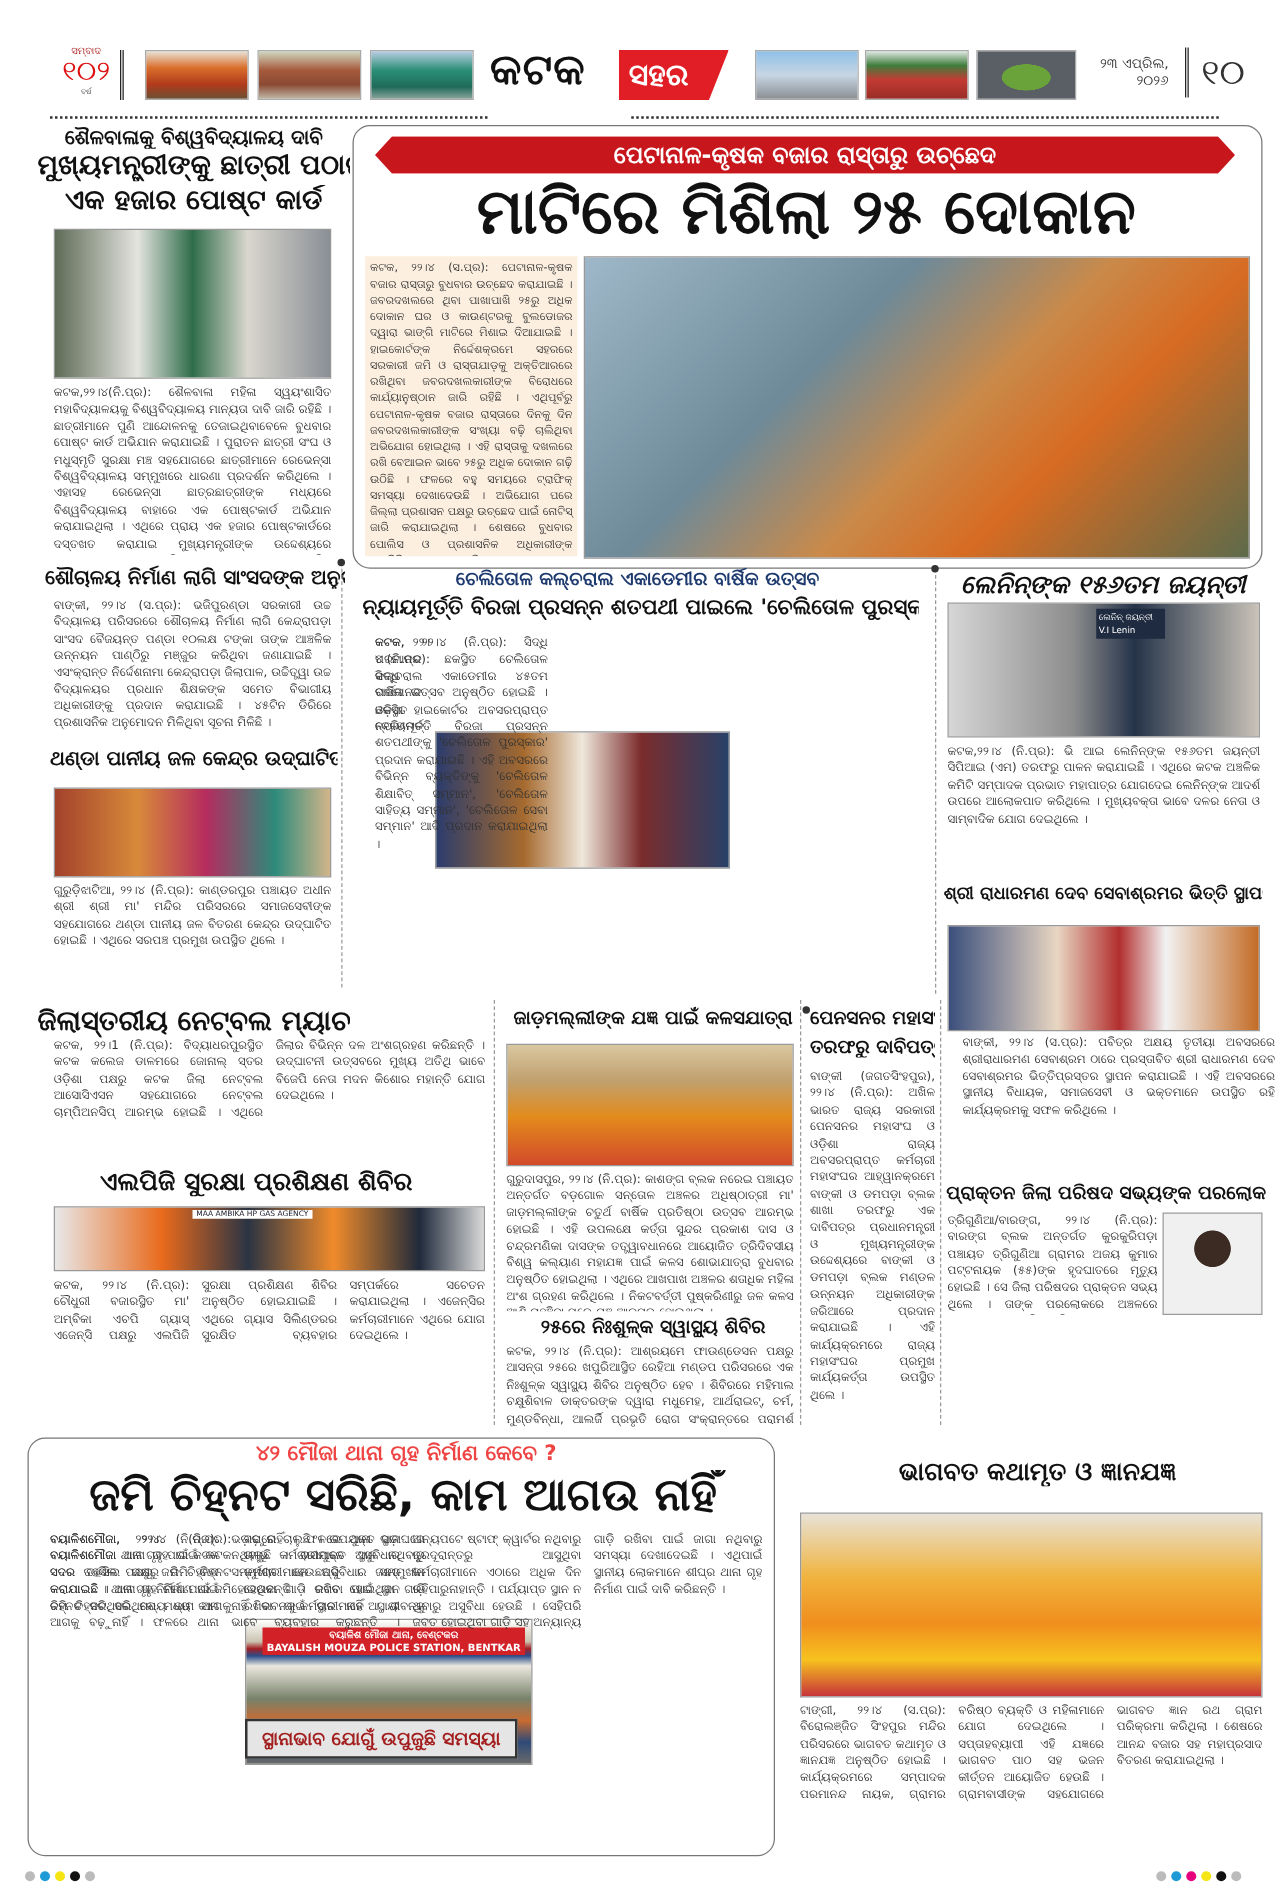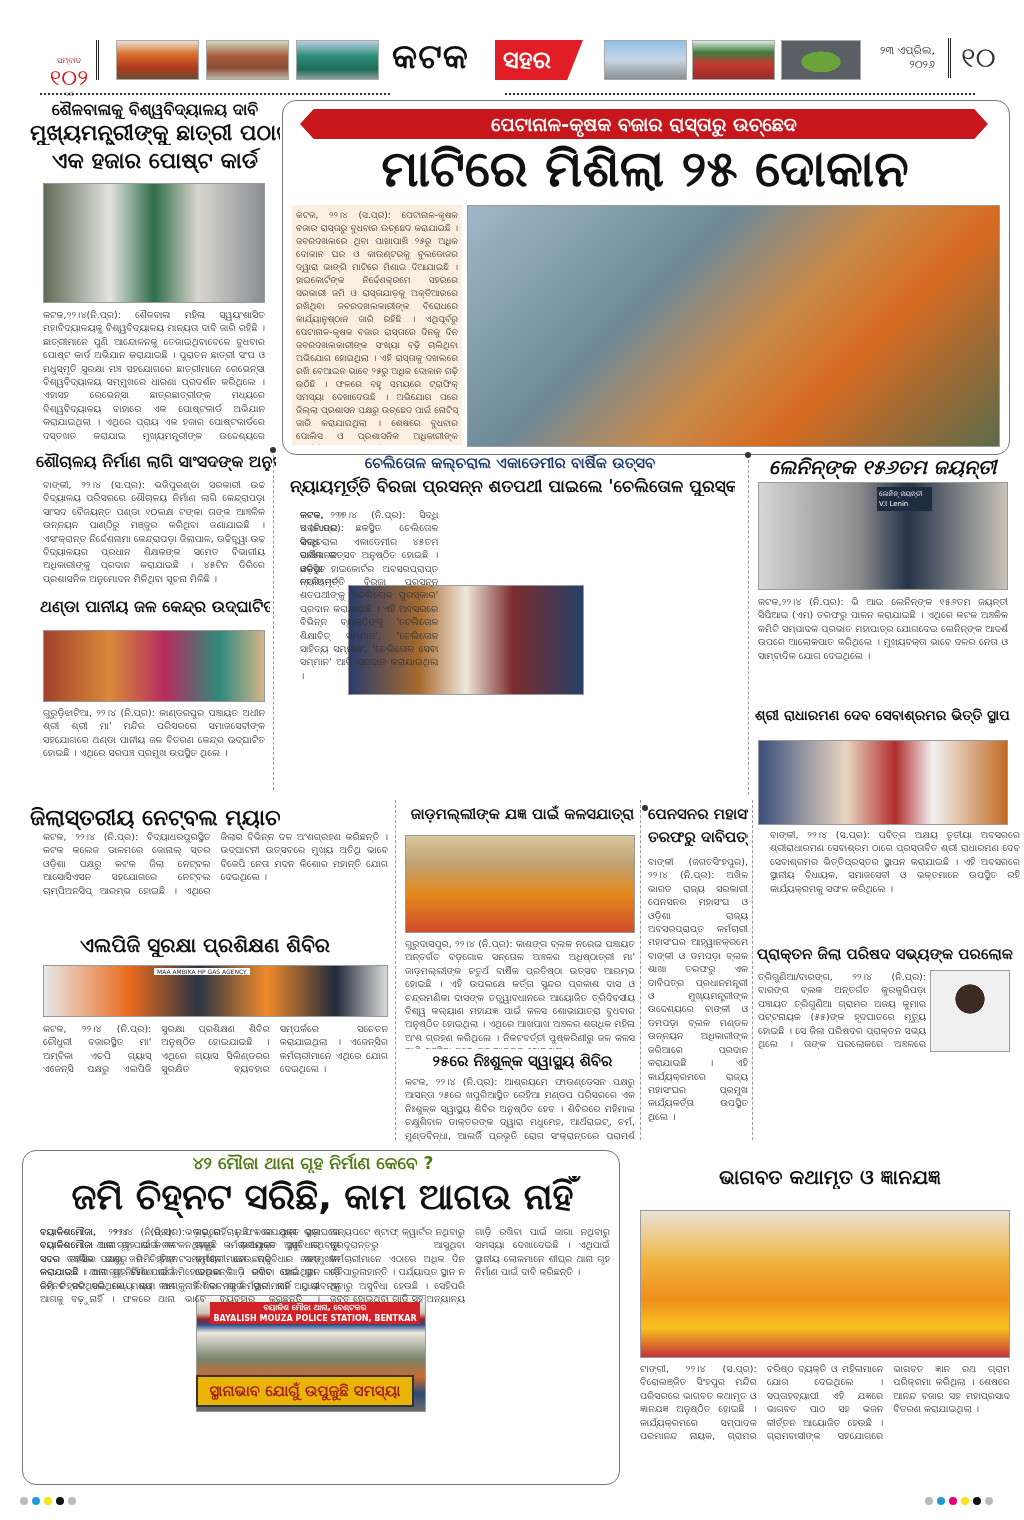--- a/index.html
+++ b/index.html
@@ -11,21 +11,21 @@
   .cols3 { column-count: 3; column-gap: 10px; }
   .cols4 { column-count: 4; column-gap: 10px; }
   .hl { position: absolute; text-align: center; font-weight: bold; color: #111; white-space: nowrap; overflow: hidden; }
   .vsep { position: absolute; width: 0; border-left: 1px dashed #999; }
   .dot { position: absolute; width: 6px; height: 6px; border-radius: 50%; background: #333; }
 
   
   .mast-img { position: absolute; top: 40px; height: 40px; border: 1px solid #aaa; }
   .mast-logo { position: absolute; left: 40px; top: 36px; width: 58px; height: 48px; text-align: center; }
   .mast-logo .num { font-size: 22px; color: #d11; font-weight: normal; line-height: 24px; }
-  .mast-logo .top { font-size: 8px; color: #a22; margin-top: 20px; }
+  .mast-logo .top { font-size: 8px; color: #a22; }
   .mast-logo .bottom { font-size: 6px; color: #555; }
   .mast-title { position: absolute; left: 392px; top: 36px; font-size: 34px; font-weight: bold; color: #111; letter-spacing: 1px; }
   .mast-badge { position: absolute; left: 495px; top: 40px; width: 88px; height: 40px; background: #e11d25; color: #fff; font-size: 24px; font-weight: bold; line-height: 40px; padding-left: 8px; clip-path: polygon(0 0, 100% 0, 82% 100%, 0 100%); }
   .mast-date { position: absolute; left: 880px; top: 44px; font-size: 11px; color: #333; text-align: right; line-height: 14px; }
   .mast-page { position: absolute; left: 948px; top: 38px; font-size: 28px; color: #333; border-left: 3px double #222; padding-left: 10px; height: 40px; line-height: 40px; }
   .dotline { position: absolute; top: 93px; border-top: 2px dotted #333; }
 
   
   .lead-box { position: absolute; left: 282px; top: 100px; width: 728px; height: 355px; border: 1px solid #777; border-radius: 14px; }
   .lead-banner { position: absolute; left: 300px; top: 109px; width: 688px; height: 30px; background: #c8161d; color: #fff; font-size: 19px; font-weight: bold; text-align: center; line-height: 30px; clip-path: polygon(2% 0, 98% 0, 100% 50%, 98% 100%, 2% 100%, 0 50%); }
@@ -37,21 +37,21 @@
   .ph-cermony { background: linear-gradient(90deg, #2b3c6d, #a66a2e 30%, #efe7dc 50%, #7b2c2c 70%, #274168); }
   .ph-lenin { background: linear-gradient(90deg, #d6d6d6, #8d8d8d 40%, #253349 60%, #c9c3b8); }
   .ph-water { background: linear-gradient(90deg, #a3412c, #d88a3a 30%, #b52c5e 55%, #2d8b7b 80%, #d3b58a); }
   .ph-ashram { background: linear-gradient(90deg, #3b4f7c, #e8d6c2 35%, #b22e2e 55%, #f2f2f2 70%, #c36b25); }
   .ph-kalasa { background: linear-gradient(180deg, #d9c7a0 0%, #c0a06e 30%, #e38b1c 60%, #d24a2a 100%); }
   .ph-lpg { background: linear-gradient(90deg, #e8e8e8, #e96a1c 25%, #2b3443 45%, #f08b2b 65%, #1f2a3b 85%, #d9d9d9); }
   .ph-portrait { background: radial-gradient(circle at 50% 35%, #3b2b22 0 22%, #f0f0f0 23% 100%); }
   .ph-police { background: linear-gradient(180deg, #fff 0%, #c9c3b0 15%, #a31e24 20%, #2b4e8a 25%, #ece8df 32%, #77816a 55%, #c96b30 70%, #2e4a77 85%, #6a6a6a 100%); }
   .ph-bhagabat { background: linear-gradient(180deg, #e8e2d6 0%, #f0b33d 35%, #f08e1e 60%, #f7c21e 80%, #c6333a 100%); }
 
-  .yellow-caption { position: absolute; left: 196px; top: 1375px; width: 218px; height: 32px; background: #eab308; border: 2px solid #333; font-size: 15px; font-weight: bold; color: #a31e1e; text-align: center; line-height: 28px; }
+  .yellow-caption { position: absolute; left: 196px; top: 1375px; width: 218px; height: 32px; background: #e5e5e5; border: 2px solid #333; font-size: 15px; font-weight: bold; color: #a31e1e; text-align: center; line-height: 28px; }
   .police-banner { position: absolute; left: 210px; top: 1302px; width: 210px; height: 22px; background: #d32128; color: #fff; font-size: 8px; text-align: center; line-height: 11px; font-weight: bold; }
 
   .bottom-box { position: absolute; left: 22px; top: 1150px; width: 598px; height: 335px; border: 1px solid #777; border-radius: 14px; }
   .reg-marks { position: absolute; top: 1497px; height: 8px; display: flex; gap: 4px; }
   .reg-marks span { width: 8px; height: 8px; border-radius: 50%; display: inline-block; }
 </style>
 </head>
 <body>
 
 <div>
@@ -87,21 +87,21 @@
 <div class="hl" style="left:36px;top:452px;width:240px;font-size:16px;">ଶୌଚାଳୟ ନିର୍ମାଣ ଲାଗି ସାଂସଦଙ୍କ ଅନୁଦାନ</div>
 <div class="body-text" style="left:43px;top:478px;width:222px;height:116px;">ବାଙ୍କୀ, ୨୨।୪ (ସ.ପ୍ର): ଭଜିପୁରଣ୍ଡା ସରକାରୀ ଉଚ୍ଚ ବିଦ୍ୟାଳୟ ପରିସରରେ ଶୌଚାଳୟ ନିର୍ମାଣ ଲାଗି କେନ୍ଦ୍ରାପଡ଼ା ସାଂସଦ ବୈଜୟନ୍ତ ପଣ୍ଡା ୧୦ଲକ୍ଷ ଟଙ୍କା ତାଙ୍କ ଆଞ୍ଚଳିକ ଉନ୍ନୟନ ପାଣ୍ଠିରୁ ମଞ୍ଜୁର କରିଥିବା ଜଣାଯାଇଛି । ଏସଂକ୍ରାନ୍ତ ନିର୍ଦ୍ଦେଶନାମା କେନ୍ଦ୍ରାପଡ଼ା ଜିଲାପାଳ, ଉଚ୍ଚିତ୍ତ୍ୱା ଉଚ୍ଚ ବିଦ୍ୟାଳୟର ପ୍ରଧାନ ଶିକ୍ଷକଙ୍କ ସମେତ ବିଭାଗୀୟ ଅଧିକାରୀଙ୍କୁ ପ୍ରଦାନ କରାଯାଇଛି । ୪୫ଟିନ ଡିରିରେ ପ୍ରଶାସନିକ ଅନୁମୋଦନ ମିଳିଥିବା ସୂଚନା ମିଳିଛି ।</div>
 <div class="vsep" style="left:273px;top:450px;height:340px;"></div>
 <div class="dot" style="left:270px;top:447px;"></div>
 
 <div class="hl" style="left:40px;top:597px;width:230px;font-size:16px;">ଥଣ୍ଡା ପାନୀୟ ଜଳ କେନ୍ଦ୍ର ଉଦ୍‌ଘାଟିତ</div>
 <div class="photo ph-water" style="left:43px;top:630px;width:222px;height:72px;"></div>
 <div class="body-text" style="left:43px;top:706px;width:222px;height:84px;">ଗୁରୁଡ଼ିଝାଟିଆ, ୨୨।୪ (ନି.ପ୍ର): କାଣ୍ଡରପୁର ପଞ୍ଚାୟତ ଅଧୀନ ଶ୍ରୀ ଶ୍ରୀ ମା' ମନ୍ଦିର ପରିସରରେ ସମାଜସେବୀଙ୍କ ସହଯୋଗରେ ଥଣ୍ଡା ପାନୀୟ ଜଳ ବିତରଣ କେନ୍ଦ୍ର ଉଦ୍‌ଘାଟିତ ହୋଇଛି । ଏଥିରେ ସରପଞ୍ଚ ପ୍ରମୁଖ ଉପସ୍ଥିତ ଥିଲେ ।</div>
 
 <div class="hl" style="left:30px;top:805px;width:250px;font-size:22px;">ଜିଲାସ୍ତରୀୟ ନେଟ୍‌ବଲ ମ୍ୟାଚ</div>
-<div class="body-text cols2" style="left:43px;top:830px;width:345px;height:96px;">କଟକ, ୨୨।୪ (ନି.ପ୍ର): ବିଦ୍ୟାଧରପୁରସ୍ଥିତ କଟକ କଲେଜ ଡାଳମରେ ଜୋନାଲ୍ ସ୍ତର ଓଡ଼ିଶା ପକ୍ଷରୁ କଟକ ଜିଲା ନେଟ୍‌ବଲ ଆସୋସିଏସନ ସହଯୋଗରେ ନେଟ୍‌ବଲ ଚାମ୍ପିଅନସିପ୍ ଆରମ୍ଭ ହୋଇଛି । ଏଥିରେ ଜିଲାର ବିଭିନ୍ନ ଦଳ ଅଂଶଗ୍ରହଣ କରିଛନ୍ତି । ଉଦ୍‌ଘାଟନୀ ଉତ୍ସବରେ ମୁଖ୍ୟ ଅତିଥି ଭାବେ ବିଜେପି ନେତା ମଦନ କିଶୋର ମହାନ୍ତି ଯୋଗ ଦେଇଥିଲେ ।</div>
+<div class="body-text cols2" style="left:43px;top:830px;width:345px;height:96px;">କଟକ, ୨୨।1 (ନି.ପ୍ର): ବିଦ୍ୟାଧରପୁରସ୍ଥିତ କଟକ କଲେଜ ଡାଳମରେ ଜୋନାଲ୍ ସ୍ତର ଓଡ଼ିଶା ପକ୍ଷରୁ କଟକ ଜିଲା ନେଟ୍‌ବଲ ଆସୋସିଏସନ ସହଯୋଗରେ ନେଟ୍‌ବଲ ଚାମ୍ପିଅନସିପ୍ ଆରମ୍ଭ ହୋଇଛି । ଏଥିରେ ଜିଲାର ବିଭିନ୍ନ ଦଳ ଅଂଶଗ୍ରହଣ କରିଛନ୍ତି । ଉଦ୍‌ଘାଟନୀ ଉତ୍ସବରେ ମୁଖ୍ୟ ଅତିଥି ଭାବେ ବିଜେପି ନେତା ମଦନ କିଶୋର ମହାନ୍ତି ଯୋଗ ଦେଇଥିଲେ ।</div>
 
 <div class="hl" style="left:40px;top:933px;width:330px;font-size:20px;">ଏଲପିଜି ସୁରକ୍ଷା ପ୍ରଶିକ୍ଷଣ ଶିବିର</div>
 <div class="photo ph-lpg" style="left:43px;top:965px;width:345px;height:52px;">
   <div style="position:absolute;left:110px;top:2px;font-size:6px;color:#223;background:#fff;padding:0 3px;">MAA AMBIKA HP GAS AGENCY</div>
 </div>
 <div class="body-text cols3" style="left:43px;top:1022px;width:345px;height:118px;">କଟକ, ୨୨।୪ (ନି.ପ୍ର): ଚୌଧୁରୀ ବଜାରସ୍ଥିତ ମା' ଅମ୍ବିକା ଏଚପି ଗ୍ୟାସ୍ ଏଜେନ୍ସି ପକ୍ଷରୁ ଏଲପିଜି ସୁରକ୍ଷା ପ୍ରଶିକ୍ଷଣ ଶିବିର ଅନୁଷ୍ଠିତ ହୋଇଯାଇଛି । ଏଥିରେ ଗ୍ୟାସ ସିଲିଣ୍ଡରର ସୁରକ୍ଷିତ ବ୍ୟବହାର ସମ୍ପର୍କରେ ସଚେତନ କରାଯାଇଥିଲା । ଏଜେନ୍ସିର କର୍ମଚାରୀମାନେ ଏଥିରେ ଯୋଗ ଦେଇଥିଲେ ।</div>
 <div class="vsep" style="left:395px;top:800px;height:340px;"></div>
 
 <div class="lead-box"></div>
 <div class="lead-banner">ପେଟାନାଳ-କୃଷକ ବଜାର ରାସ୍ତାରୁ ଉଚ୍ଛେଦ</div>
@@ -142,21 +142,21 @@
 <div class="hl" style="left:648px;top:828px;width:100px;font-size:15px;">ତରଫରୁ ଦାବିପତ୍ର</div>
 <div class="body-text" style="left:648px;top:855px;width:100px;height:290px;">ବାଙ୍କୀ (ଜଗତସିଂହପୁର), ୨୨।୪ (ନି.ପ୍ର): ଅଖିଳ ଭାରତ ରାଜ୍ୟ ସରକାରୀ ପେନସନର ମହାସଂଘ ଓ ଓଡ଼ିଶା ରାଜ୍ୟ ଅବସରପ୍ରାପ୍ତ କର୍ମଚାରୀ ମହାସଂଘର ଆହ୍ୱାନକ୍ରମେ ବାଙ୍କୀ ଓ ଡମପଡ଼ା ବ୍ଲକ ଶାଖା ତରଫରୁ ଏକ ଦାବିପତ୍ର ପ୍ରଧାନମନ୍ତ୍ରୀ ଓ ମୁଖ୍ୟମନ୍ତ୍ରୀଙ୍କ ଉଦ୍ଦେଶ୍ୟରେ ବାଙ୍କୀ ଓ ଡମପଡ଼ା ବ୍ଲକ ମଣ୍ଡଳ ଉନ୍ନୟନ ଅଧିକାରୀଙ୍କ ଜରିଆରେ ପ୍ରଦାନ କରାଯାଇଛି । ଏହି କାର୍ଯ୍ୟକ୍ରମରେ ରାଜ୍ୟ ମହାସଂଘର ପ୍ରମୁଖ କାର୍ଯ୍ୟକର୍ତ୍ତା ଉପସ୍ଥିତ ଥିଲେ ।</div>
 <div class="vsep" style="left:752px;top:800px;height:340px;"></div>
 
 <div class="hl" style="left:755px;top:945px;width:260px;font-size:15px;">ପ୍ରାକ୍ତନ ଜିଲା ପରିଷଦ ସଭ୍ୟଙ୍କ ପରଲୋକ</div>
 <div class="photo ph-portrait" style="left:930px;top:970px;width:80px;height:82px;"></div>
 <div class="body-text" style="left:758px;top:970px;width:168px;height:82px;">ତ୍ରିଗୁଣିଆ/ବାରଙ୍ଗ, ୨୨।୪ (ନି.ପ୍ର): ବାରଙ୍ଗ ବ୍ଲକ ଅନ୍ତର୍ଗତ କୁରକୁରିପଡ଼ା ପଞ୍ଚାୟତ ତ୍ରିଗୁଣିଆ ଗ୍ରାମର ଅଜୟ କୁମାର ପଟ୍ଟନାୟକ (୫୫)ଙ୍କ ହୃଦଘାତରେ ମୃତ୍ୟୁ ହୋଇଛି । ସେ ଜିଲା ପରିଷଦର ପ୍ରାକ୍ତନ ସଭ୍ୟ ଥିଲେ । ତାଙ୍କ ପରଲୋକରେ ଅଞ୍ଚଳରେ ଶୋକର ଛାୟା ଖେଳିଯାଇଛି ।</div>
 <div class="body-text" style="left:758px;top:1055px;width:252px;height:90px;"></div>
 
 <div class="bottom-box"></div>
-<div class="hl" style="left:28px;top:1153px;width:570px;font-size:17px;color:#4d7c0f;">୪୨ ମୌଜା ଥାନା ଗୃହ ନିର୍ମାଣ କେବେ ?</div>
+<div class="hl" style="left:40px;top:1153px;width:570px;font-size:17px;color:#ef4444;">୪୨ ମୌଜା ଥାନା ଗୃହ ନିର୍ମାଣ କେବେ ?</div>
 <div class="hl" style="left:30px;top:1176px;width:585px;font-size:36px;">ଜମି ଚିହ୍ନଟ ସରିଛି, କାମ ଆଗଉ ନାହିଁ</div>
 <div class="body-text cols2" style="left:40px;top:1225px;width:300px;height:70px;">ବୟାଳିଶମୌଜା, ୨୨।୪ (ନି.ପ୍ର): ବୟାଳିଶମୌଜା ଥାନା ଗୃହ ପାଇଁ କଟକ ସଦର ତହସିଲ ପକ୍ଷରୁ ଜମି ଚିହ୍ନଟ କରାଯାଇଛି । ଥାନା ଗୃହ ନିର୍ମାଣ ପାଇଁ ଜମି ଚିହ୍ନଟ ସରିଥିଲେ ମଧ୍ୟ କାମ ଆଗକୁ ବଢ଼ୁନାହିଁ । ଫଳରେ ଥାନା ଭଡ଼ାଘରେ ଚାଲୁଛି । ଉପଯୁକ୍ତ ସ୍ଥାନ ନଥିବାରୁ କର୍ମଚାରୀମାନେ ଅସୁବିଧାର ସମ୍ମୁଖୀନ ହେଉଛନ୍ତି । ଜବତ ହୋଇଥିବା ଗାଡ଼ି ରଖିବା ପାଇଁ ସ୍ଥାନ ନାହିଁ । ଭବନକୁ କର୍ମଚାରୀମାନେ ଅସ୍ଥାୟୀ ଭାବେ ବ୍ୟବହାର କରୁଛନ୍ତି । ଅନ୍ୟପଟେ ଷ୍ଟାଫ୍ କ୍ୱାର୍ଟର ନଥିବାରୁ ଦୂରଦୂରାନ୍ତରୁ ଆସୁଥିବା କର୍ମଚାରୀମାନେ ଏଠାରେ ଅଧିକ ଦିନ ରହିପାରୁନାହାନ୍ତି । ପର୍ଯ୍ୟାପ୍ତ ସ୍ଥାନ ନ ଥିବାରୁ ଅସୁବିଧା ହେଉଛି । ସେହିପରି ଜବତ ହୋଇଥିବା ଗାଡ଼ି ସହ ଅନ୍ୟାନ୍ୟ ଗାଡ଼ି ରଖିବା ପାଇଁ ଜାଗା ନଥିବାରୁ ସମସ୍ୟା ଦେଖାଦେଇଛି । ଏଥିପାଇଁ ସ୍ଥାନୀୟ ଲୋକମାନେ ଶୀଘ୍ର ଥାନା ଗୃହ ନିର୍ମାଣ ପାଇଁ ଦାବି କରିଛନ୍ତି ।</div>
 <div class="photo ph-police" style="left:196px;top:1295px;width:230px;height:117px;"></div>
 <div class="police-banner">
   <div>ବୟାଳିଶ ମୌଜା ଥାନା, ବେଣ୍ଟକର</div>
   <div>BAYALISH MOUZA POLICE STATION, BENTKAR</div>
 </div>
 <div class="yellow-caption">ସ୍ଥାନାଭାବ ଯୋଗୁଁ ଉପୁଜୁଛି ସମସ୍ୟା</div>
 <div class="body-text cols4" style="left:40px;top:1225px;width:570px;height:255px;">
   <span>ବୟାଳିଶମୌଜା, ୨୨।୪ (ନି.ପ୍ର): ବୟାଳିଶମୌଜା ଥାନା ଗୃହ ପାଇଁ କଟକ ସଦର ତହସିଲ ପକ୍ଷରୁ ଜମି ଚିହ୍ନଟ କରାଯାଇଛି । ଥାନା ଗୃହ ନିର୍ମାଣ ପାଇଁ ଜମି ଚିହ୍ନଟ ସରିଥିଲେ ମଧ୍ୟ କାମ ଆଗକୁ ବଢ଼ୁନାହିଁ । ଫଳରେ ଥାନା ଭଡ଼ାଘରେ ଚାଲୁଛି । ଉପଯୁକ୍ତ ସ୍ଥାନ ନଥିବାରୁ କର୍ମଚାରୀମାନେ ଅସୁବିଧାର ସମ୍ମୁଖୀନ ହେଉଛନ୍ତି । ଜବତ ହୋଇଥିବା ଗାଡ଼ି ରଖିବା ପାଇଁ ସ୍ଥାନ ନାହିଁ । ଭବନକୁ କର୍ମଚାରୀମାନେ ଅସ୍ଥାୟୀ ଭାବେ ବ୍ୟବହାର କରୁଛନ୍ତି । ଅନ୍ୟପଟେ ଷ୍ଟାଫ୍ କ୍ୱାର୍ଟର ନଥିବାରୁ ଦୂରଦୂରାନ୍ତରୁ ଆସୁଥିବା କର୍ମଚାରୀମାନେ ଏଠାରେ ଅଧିକ ଦିନ ରହିପାରୁନାହାନ୍ତି । ପର୍ଯ୍ୟାପ୍ତ ସ୍ଥାନ ନ ଥିବାରୁ ଅସୁବିଧା ହେଉଛି । ସେହିପରି ଜବତ ହୋଇଥିବା ଗାଡ଼ି ସହ ଅନ୍ୟାନ୍ୟ ଗାଡ଼ି ରଖିବା ପାଇଁ ଜାଗା ନଥିବାରୁ ସମସ୍ୟା ଦେଖାଦେଇଛି । ଏଥିପାଇଁ ସ୍ଥାନୀୟ ଲୋକମାନେ ଶୀଘ୍ର ଥାନା ଗୃହ ନିର୍ମାଣ ପାଇଁ ଦାବି କରିଛନ୍ତି ।</span>

